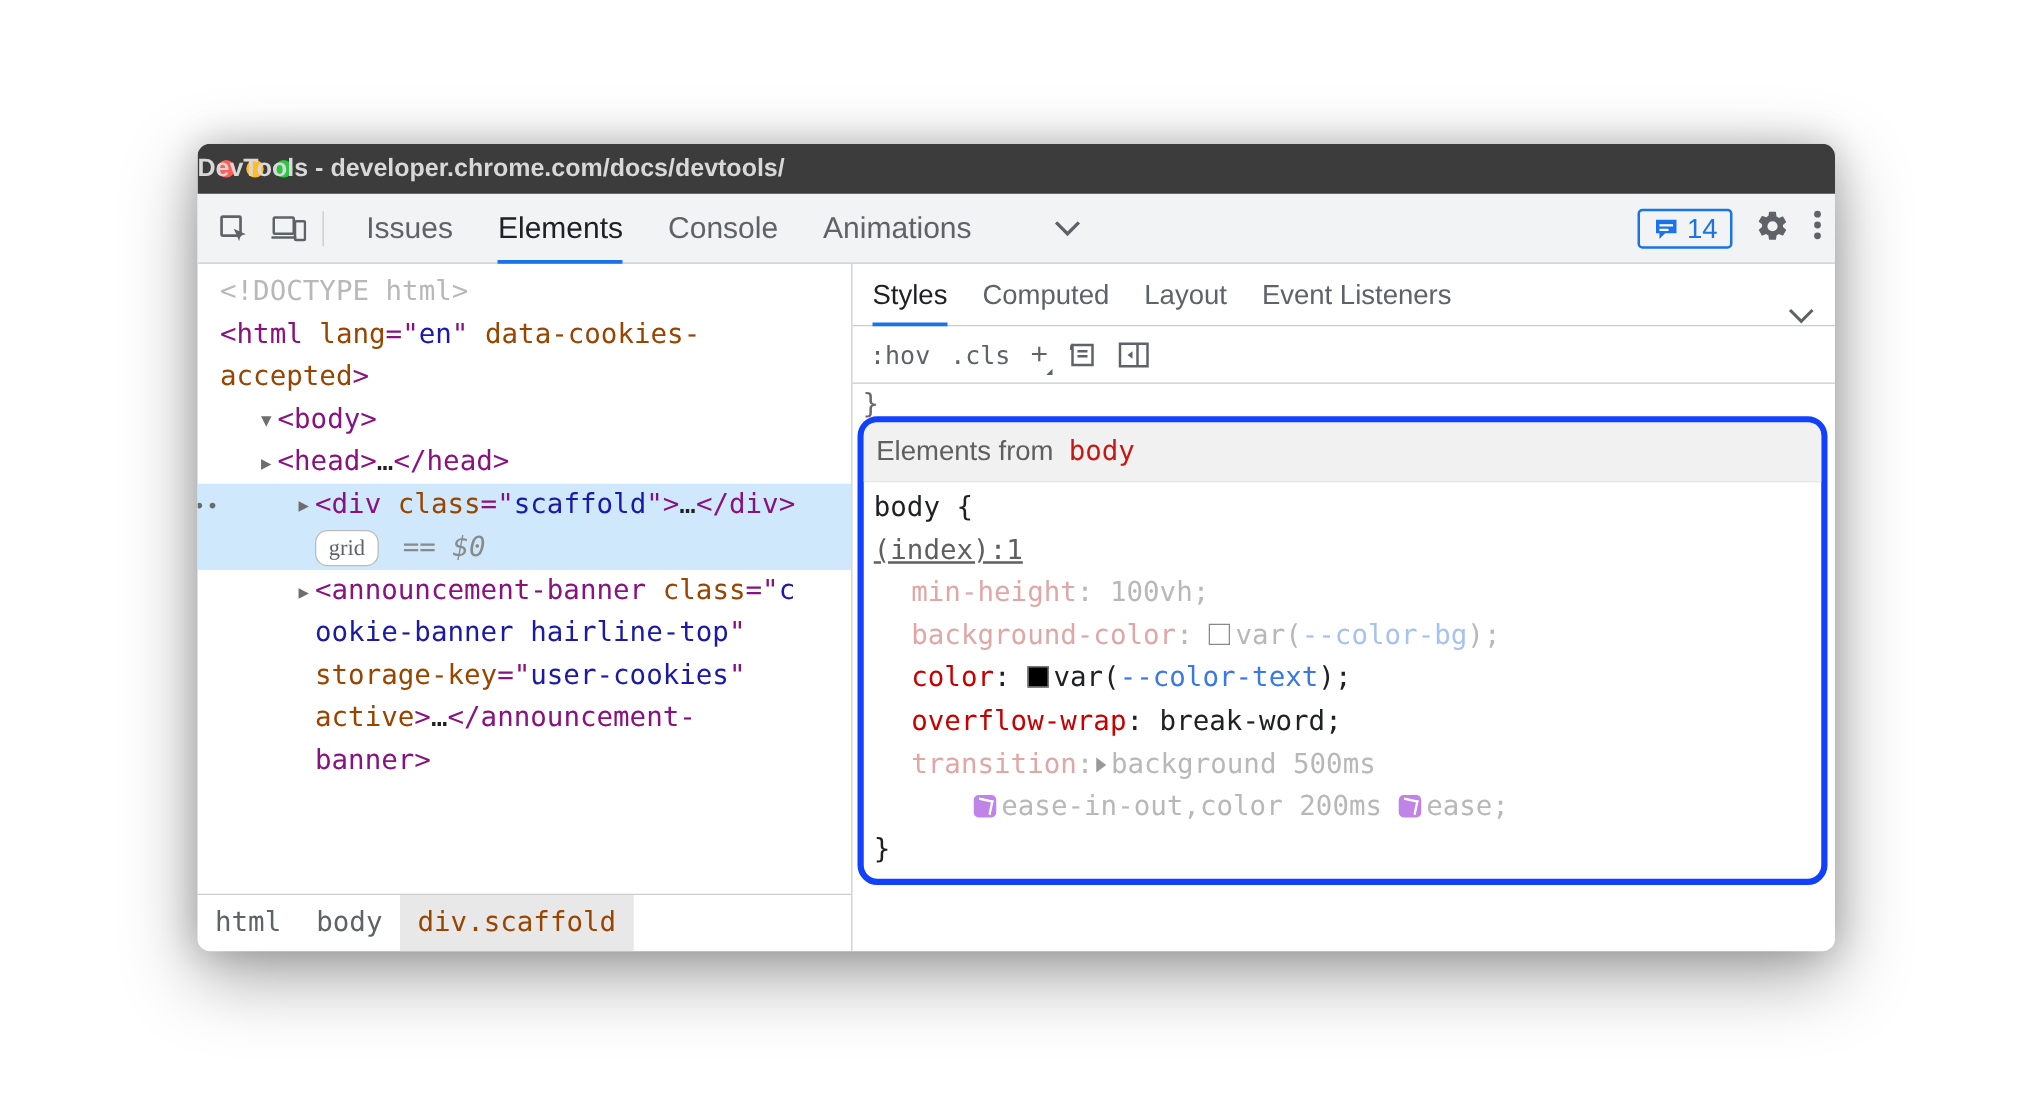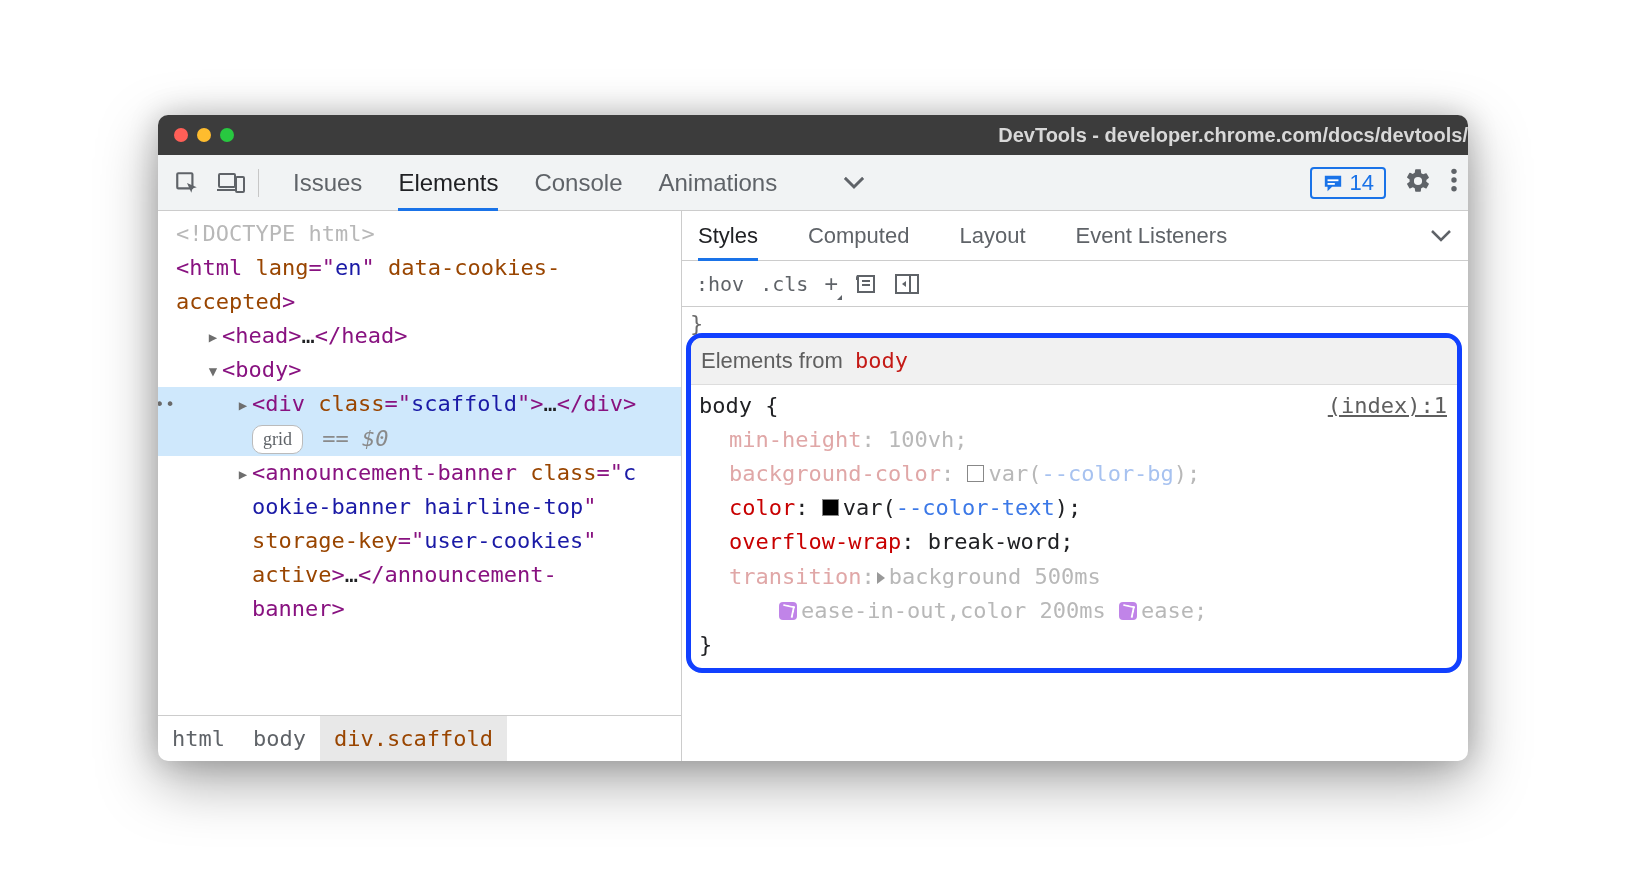--- a/index.html
+++ b/index.html
@@ -32,21 +32,21 @@
   }
   .traffic-light {
     width: 14px; height: 14px; border-radius: 50%;
   }
   .tl-red { background: #ff5f57; }
   .tl-yellow { background: #febc2e; }
   .tl-green { background: #28c840; }
   .title-text {
     position: absolute;
     left: 0; right: 0;
-    text-align: right;
+    text-align: left;
     color: #d8d8d8;
     font-size: 20px;
     font-weight: 600;
     pointer-events: none;
   }
   .toolbar {
     display: flex;
     align-items: center;
     height: 56px;
     border-bottom: 1px solid #ccc;
@@ -183,22 +183,22 @@
   }
 
   .right-pane {
     flex: 1;
     display: flex;
     flex-direction: column;
     min-width: 0;
   }
   .styles-tabs {
     display: flex;
-    align-items: center;
-    gap: 50px;
+    align-items: flex-end;
+    gap: 28px;
     padding: 0 16px;
     height: 50px;
     border-bottom: 1px solid #ccc;
   }
   .styles-tab {
     font-size: 22px;
     color: #5f6368;
     height: 100%;
     display: flex;
     align-items: center;
@@ -281,20 +281,21 @@
   }
   .inherited-bar .from-el {
     font-family: Menlo, Monaco, Consolas, monospace;
     color: #c41a16;
     margin-left: 6px;
   }
   .rule-header {
     display: flex;
     justify-content: space-between;
     padding: 4px 10px 0 8px;
+    flex-direction: column;
   }
   .selector { color: #202124; font-family: Menlo, Monaco, Consolas, monospace; }
   .source-link { color: #5f5f5f; text-decoration: underline; font-family: Menlo, Monaco, Consolas, monospace; }
   .decls { padding: 0 10px 0 38px; }
   .prop { color: #c80000; }
   .prop.dim { color: #e0a7a7; }
   .val  { color: #202124; }
   .val.dim { color: #b8b8b8; }
   .varr { color: #3b78e7; }
   .varr.dim { color: #a7c2f0; }
@@ -412,25 +413,25 @@
         <div class="dom-line">
           <span class="punct">&lt;</span><span class="tag">html</span>
           <span class="attr-name"> lang</span><span class="punct">="</span><span class="attr-val">en</span><span class="punct">"</span>
           <span class="attr-name"> data-cookies-</span>
         </div>
         <div class="dom-line">
           <span class="attr-name">accepted</span><span class="punct">&gt;</span>
         </div>
 
         <div class="dom-line indent1">
+          <span class="twisty">▼</span><span class="punct">&lt;</span><span class="tag">body</span><span class="punct">&gt;</span>
+        </div>
+
+        <div class="dom-line indent1">
           <span class="twisty">▶</span><span class="punct">&lt;</span><span class="tag">head</span><span class="punct">&gt;</span><span class="ellip">…</span><span class="punct">&lt;/</span><span class="tag">head</span><span class="punct">&gt;</span>
-        </div>
-
-        <div class="dom-line indent1">
-          <span class="twisty">▼</span><span class="punct">&lt;</span><span class="tag">body</span><span class="punct">&gt;</span>
         </div>
 
         <div class="selected-row">
           <span class="row-gutter-dots">•••</span>
           <div class="dom-line indent2">
             <span class="twisty">▶</span><span class="punct">&lt;</span><span class="tag">div</span>
             <span class="attr-name"> class</span><span class="punct">="</span><span class="attr-val">scaffold</span><span class="punct">"</span><span class="punct">&gt;</span><span class="ellip">…</span><span class="punct">&lt;/</span><span class="tag">div</span><span class="punct">&gt;</span>
           </div>
           <div class="dom-line">
             <span class="grid-badge">grid</span>

